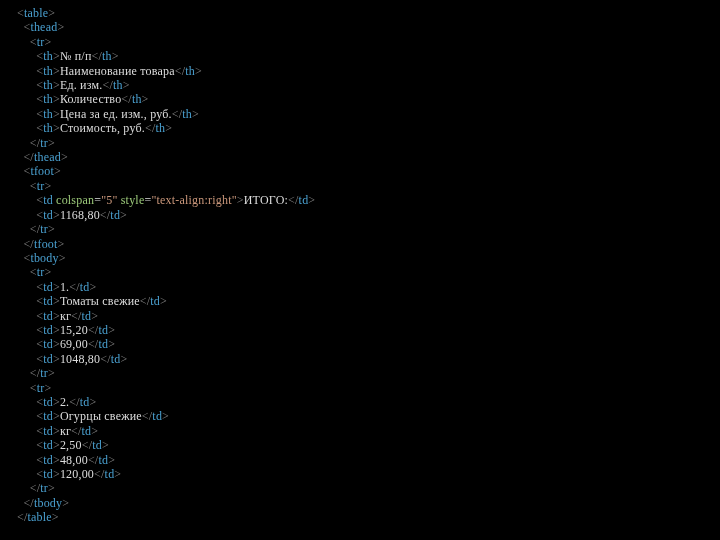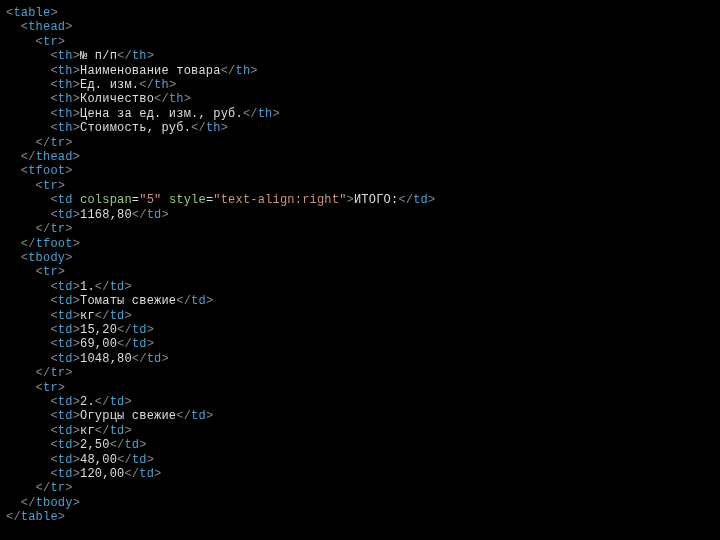--- a/index.html
+++ b/index.html
@@ -4,25 +4,25 @@
 <style>
   body {
     margin: 0;
     padding: 0;
     background: #000;
     width: 720px;
     height: 540px;
     overflow: hidden;
   }
   .code {
-    font-family: Liberation Mono, monospace;
+    font-family: Liberation Serif, serif;
     font-size: 12px;
     line-height: 14.4px;
     color: #ddd;
-    padding: 6px 6px;
+    padding: 6px 17px;
     white-space: pre;
     letter-spacing: 0.2px;
   }
   .t  { color: #4aa0d0; }   
   .b  { color: #888; }      
   .at { color: #9cc97a; }   
   .eq { color: #ddd; }      
   .st { color: #c9967a; }   
   .tx { color: #ddd; }      
 </style>

